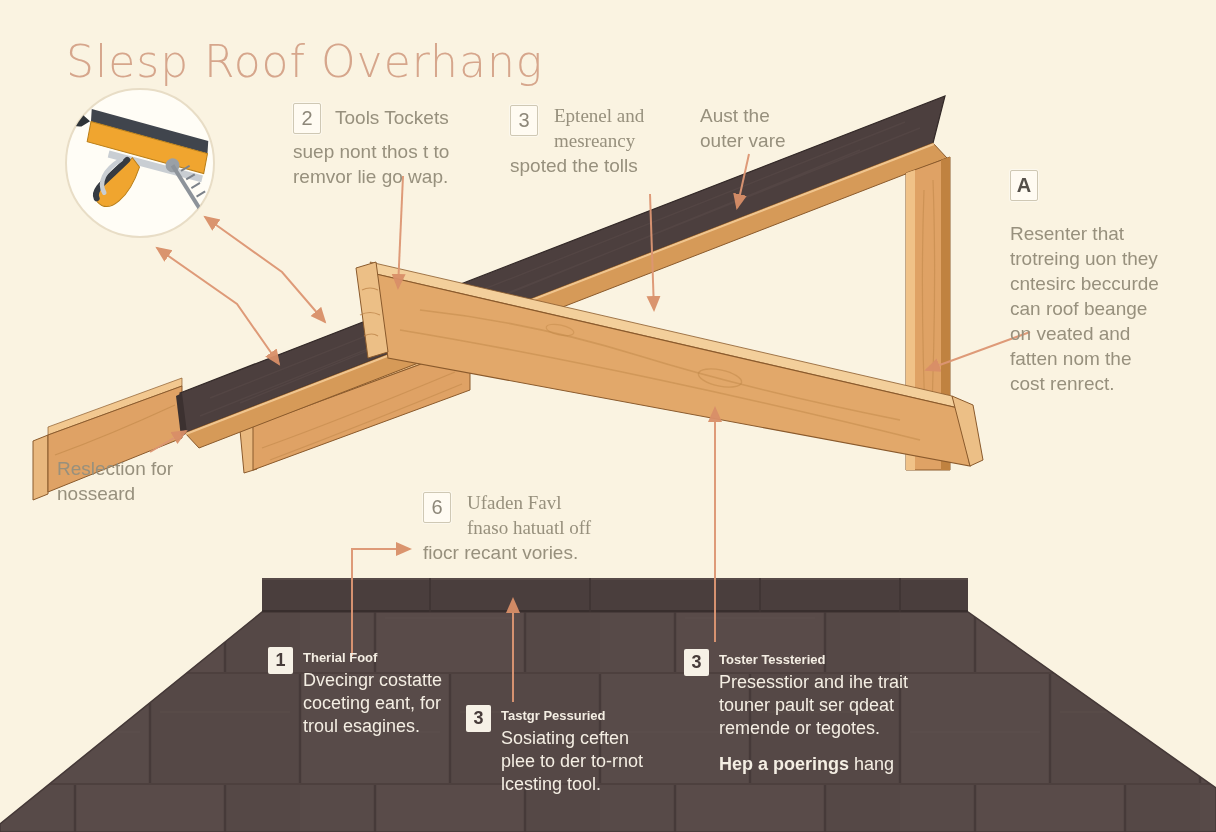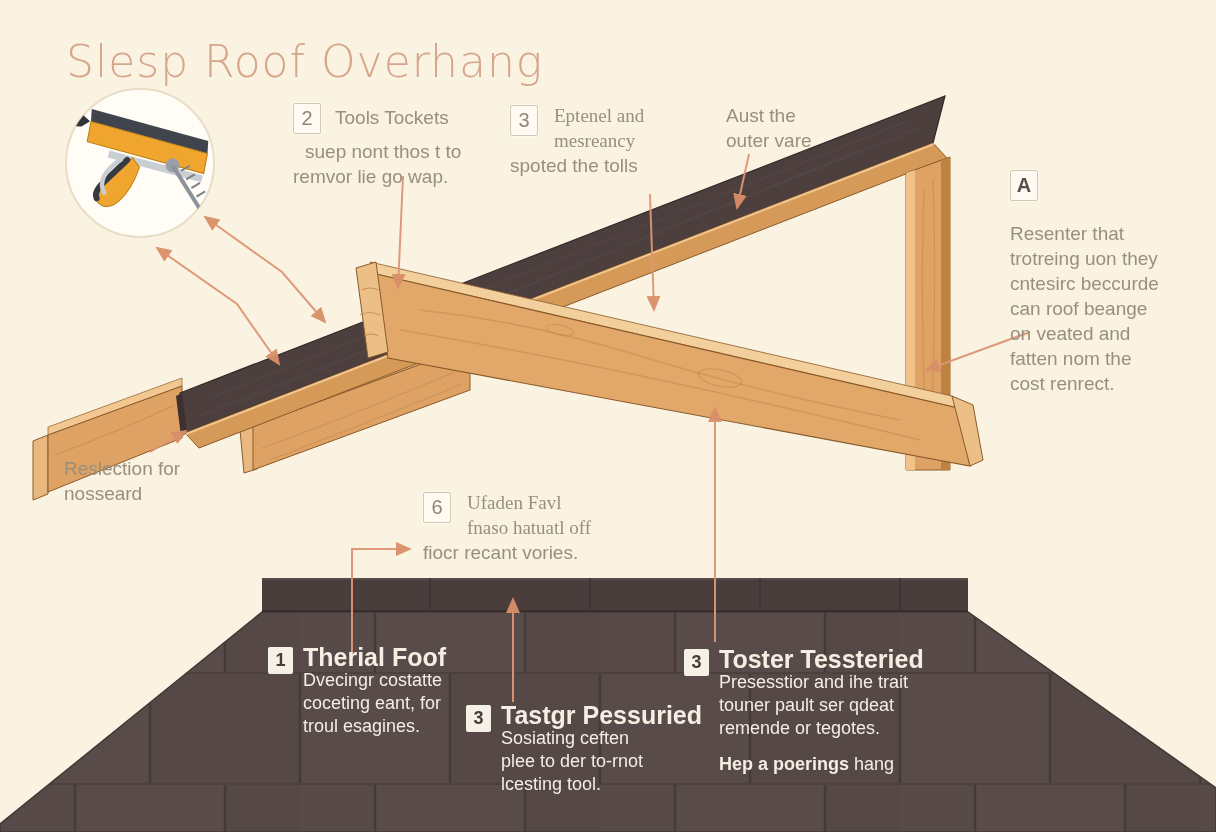--- a/index.html
+++ b/index.html
@@ -10,21 +10,21 @@
   .title{font-family:"DejaVu Sans", sans-serif;font-weight:200;font-size:44px;
          letter-spacing:1px;color:#d6a68c;}
   .note{color:#97907d;font-size:19px;line-height:25px;white-space:nowrap;}
   .note .ln{white-space:nowrap;}
   .numbox{display:inline-block;width:26px;height:29px;line-height:29px;text-align:center;
           border:1px solid #cfc8b4;background:rgba(255,252,243,.92);color:#8d8779;
           font-size:20px;border-radius:2px;box-shadow:0 0 0 1px rgba(255,255,255,.4);}
   .noterow{display:flex;gap:14px;align-items:flex-start;}
   .ind{margin-left:44px;font-family:Liberation Serif, serif;}
   .rooftxt{color:#f4eee3;font-size:18px;line-height:23px;white-space:nowrap;}
-  .rooftxt .rtitle{font-weight:bold;font-size:25px;}
+  .rooftxt .rtitle{font-weight:bold;font-size:13px;}
   .rnumbox{position:absolute;left:0;top:1px;width:25px;height:27px;line-height:27px;
            text-align:center;background:#f6f1e6;color:#473c3a;font-weight:bold;
            font-size:18px;border-radius:2px;}
   .rbody{margin-left:35px;}
   .roofnote-gap{margin-top:13px;}
   b{font-weight:bold;}
 </style>
 </head>
 <body>
 
@@ -154,50 +154,50 @@
     </g>
   </svg>
 
   <div class="abs title" style="left:66px;top:36px;">Slesp Roof Overhang</div>
 
   <div class="abs note" style="left:293px;top:103px;">
     <div class="noterow">
       <span class="numbox">2</span>
       <span class="ln" style="padding-top:2px;">Tools Tockets</span>
     </div>
-    <div class="ln" style="margin-top:5px;margin-left:12px;">suep nont thos t to</div>
+    <div class="ln" style="margin-top:5px;">suep nont thos t to</div>
     <div class="ln">remvor lie go wap.</div>
   </div>
 
   <div class="abs note" style="left:510px;top:103px;">
     <span class="numbox abs" style="left:0;top:2px;">3</span>
     <div class="ln ind">Eptenel and</div>
     <div class="ln ind">mesreancy</div>
     <div class="ln">spoted the tolls</div>
   </div>
 
-  <div class="abs note" style="left:700px;top:103px;margin-left:26px;">
+  <div class="abs note" style="left:700px;top:103px;">
     <div class="ln">Aust the</div>
     <div class="ln">outer vare</div>
   </div>
 
   <div class="abs note" style="left:1010px;top:170px;">
     <span class="numbox" style="color:#55504a;font-weight:bold;">A</span>
     <div style="margin-top:20px;">
       <div class="ln">Resenter that</div>
       <div class="ln">trotreing uon they</div>
       <div class="ln">cntesirc beccurde</div>
       <div class="ln">can roof beange</div>
       <div class="ln">on veated and</div>
       <div class="ln">fatten nom the</div>
       <div class="ln">cost renrect.</div>
     </div>
   </div>
 
-  <div class="abs note" style="left:64px;top:456px;">
+  <div class="abs note" style="left:57px;top:456px;">
     <div class="ln">Reslection for</div>
     <div class="ln">nosseard</div>
   </div>
 
   <div class="abs note" style="left:423px;top:490px;">
     <span class="numbox abs" style="left:0;top:2px;">6</span>
     <div class="ln ind">Ufaden Favl</div>
     <div class="ln ind">fnaso hatuatl off</div>
     <div class="ln">fiocr recant vories.</div>
   </div>

